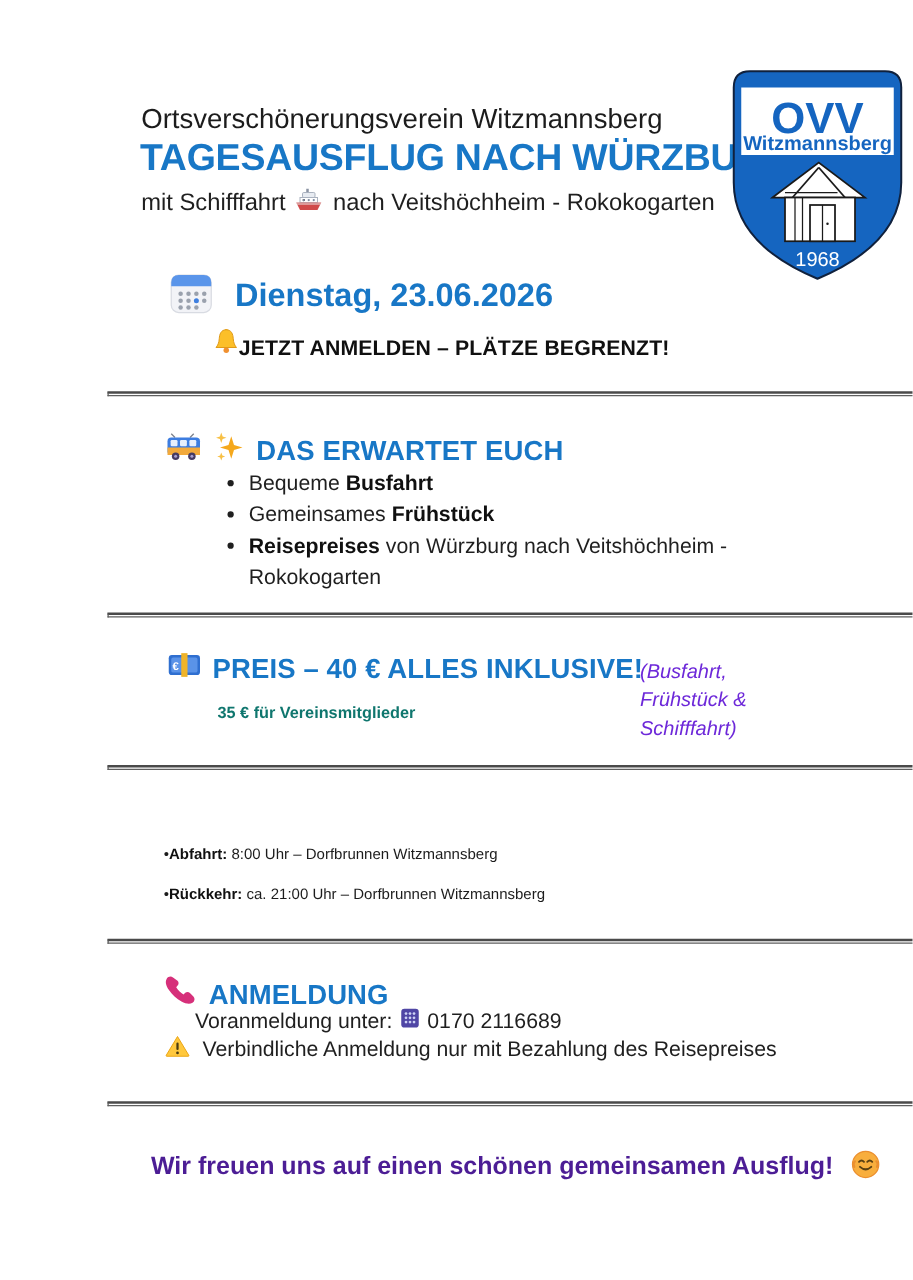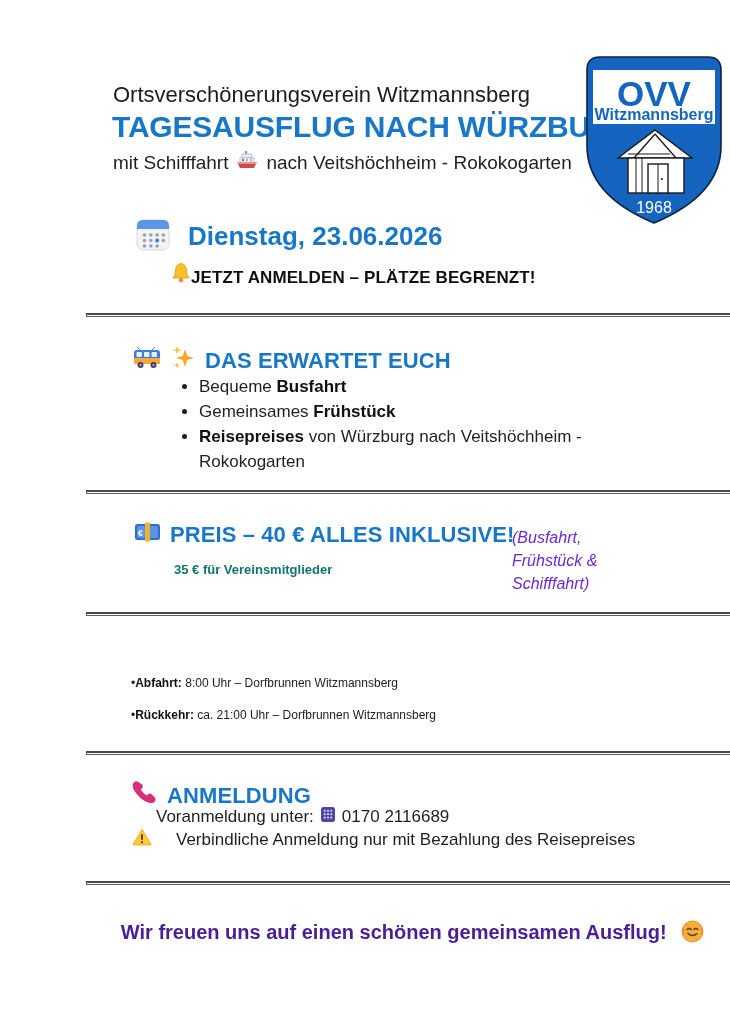--- a/index.html
+++ b/index.html
@@ -29,21 +29,21 @@
   .h-schedule{left:86px;top:640px;}
   .h-registration{left:82px;top:779px;}
   .expect-list{position:absolute;left:122px;top:374px;width:448px;margin:0;padding:0 0 0 29px;
     font-size:17px;line-height:25px;list-style:disc;}
   .expect-list li{margin:0 0 0 0;padding:0;}
   .price-note{position:absolute;left:464px;top:526px;width:140px;font-size:16px;font-style:italic;line-height:23px;color:#6d28d9;}
   .member-price{position:absolute;left:126px;top:562px;font-size:13px;font-weight:700;color:#0f766e;}
   .schedule-item{position:absolute;left:83px;font-size:12px;color:#1c1c1c;}
   .s1{top:676px;} .s2{top:708px;}
   .contact-line{position:absolute;left:108px;top:806px;font-size:17px;display:flex;align-items:center;gap:6px;}
-  .warning-line{position:absolute;left:84px;top:828px;font-size:17px;display:flex;align-items:center;gap:24px;}
+  .warning-line{position:absolute;left:84px;top:828px;font-size:17px;display:flex;align-items:center;gap:10px;}
   .closing-line{position:absolute;left:0;top:919px;width:730px;text-align:center;font-size:20px;font-weight:700;color:#4c1d95;}
   .closing-line svg{vertical-align:-5px;margin-left:8px;}
   b{font-weight:700;color:#101010;}
   .icon{flex:0 0 auto;display:inline-block;}
 </style>
 </head>
 <body>
 
 <div class="page">
 

